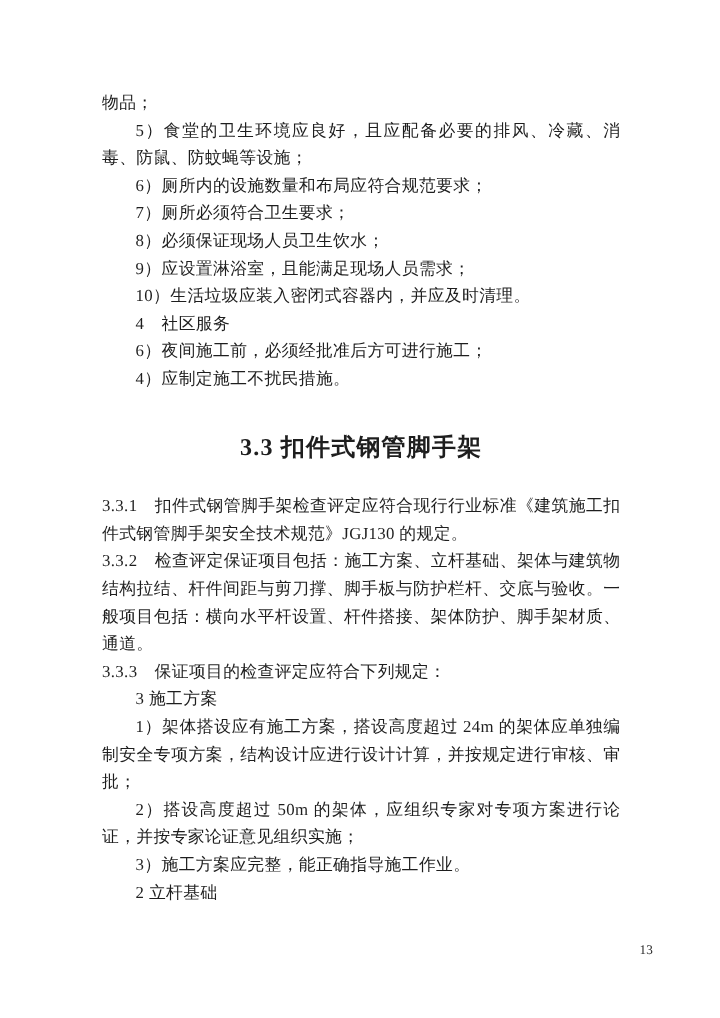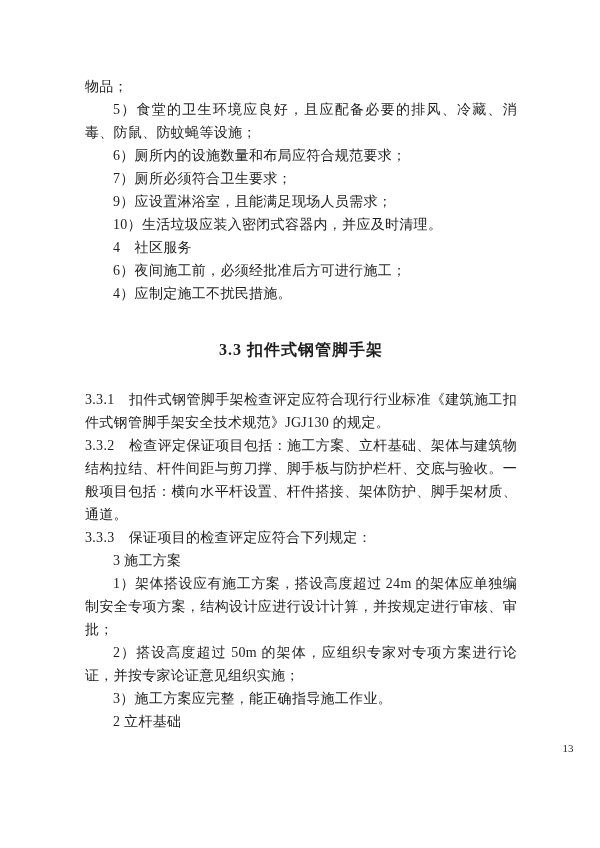--- a/index.html
+++ b/index.html
@@ -31,46 +31,46 @@
   }
   .para.indent {
     text-indent: 2em;
   }
   .para.flush {
     text-indent: 0;
   }
   .section-heading {
     margin: 33px 0 26px 0;
     text-align: center;
-    font-size: 16px;
+    font-size: 20px;
     font-weight: bold;
     letter-spacing: 1px;
     line-height: 24px;
   }
   .page-number {
     position: absolute;
     left: 520px;
-    top: 742px;
+    top: 786px;
     width: 24px;
-    text-align: center;
+    text-align: right;
     font-size: 11px;
     color: #2a2a2a;
-    margin-left: 36px;
   }
 </style>
 </head>
 <body>
 
 <div class="page">
   <div class="content">
 
     <p class="para flush">物品；</p>
     <p class="para indent">5）食堂的卫生环境应良好，且应配备必要的排风、冷藏、消毒、防鼠、防蚊蝇等设施；</p>
     <p class="para indent">6）厕所内的设施数量和布局应符合规范要求；</p>
     <p class="para indent">7）厕所必须符合卫生要求；</p>
+    <p class="para indent">8）必须保证现场人员卫生饮水；</p>
     <p class="para indent">9）应设置淋浴室，且能满足现场人员需求；</p>
     <p class="para indent">10）生活垃圾应装入密闭式容器内，并应及时清理。</p>
     <p class="para indent">4　社区服务</p>
     <p class="para indent">6）夜间施工前，必须经批准后方可进行施工；</p>
     <p class="para indent">4）应制定施工不扰民措施。</p>
 
     <h2 class="section-heading">3.3 扣件式钢管脚手架</h2>
 
     <p class="para flush">3.3.1　扣件式钢管脚手架检查评定应符合现行行业标准《建筑施工扣件式钢管脚手架安全技术规范》JGJ130 的规定。</p>
     <p class="para flush">3.3.2　检查评定保证项目包括：施工方案、立杆基础、架体与建筑物结构拉结、杆件间距与剪刀撑、脚手板与防护栏杆、交底与验收。一般项目包括：横向水平杆设置、杆件搭接、架体防护、脚手架材质、通道。</p>

